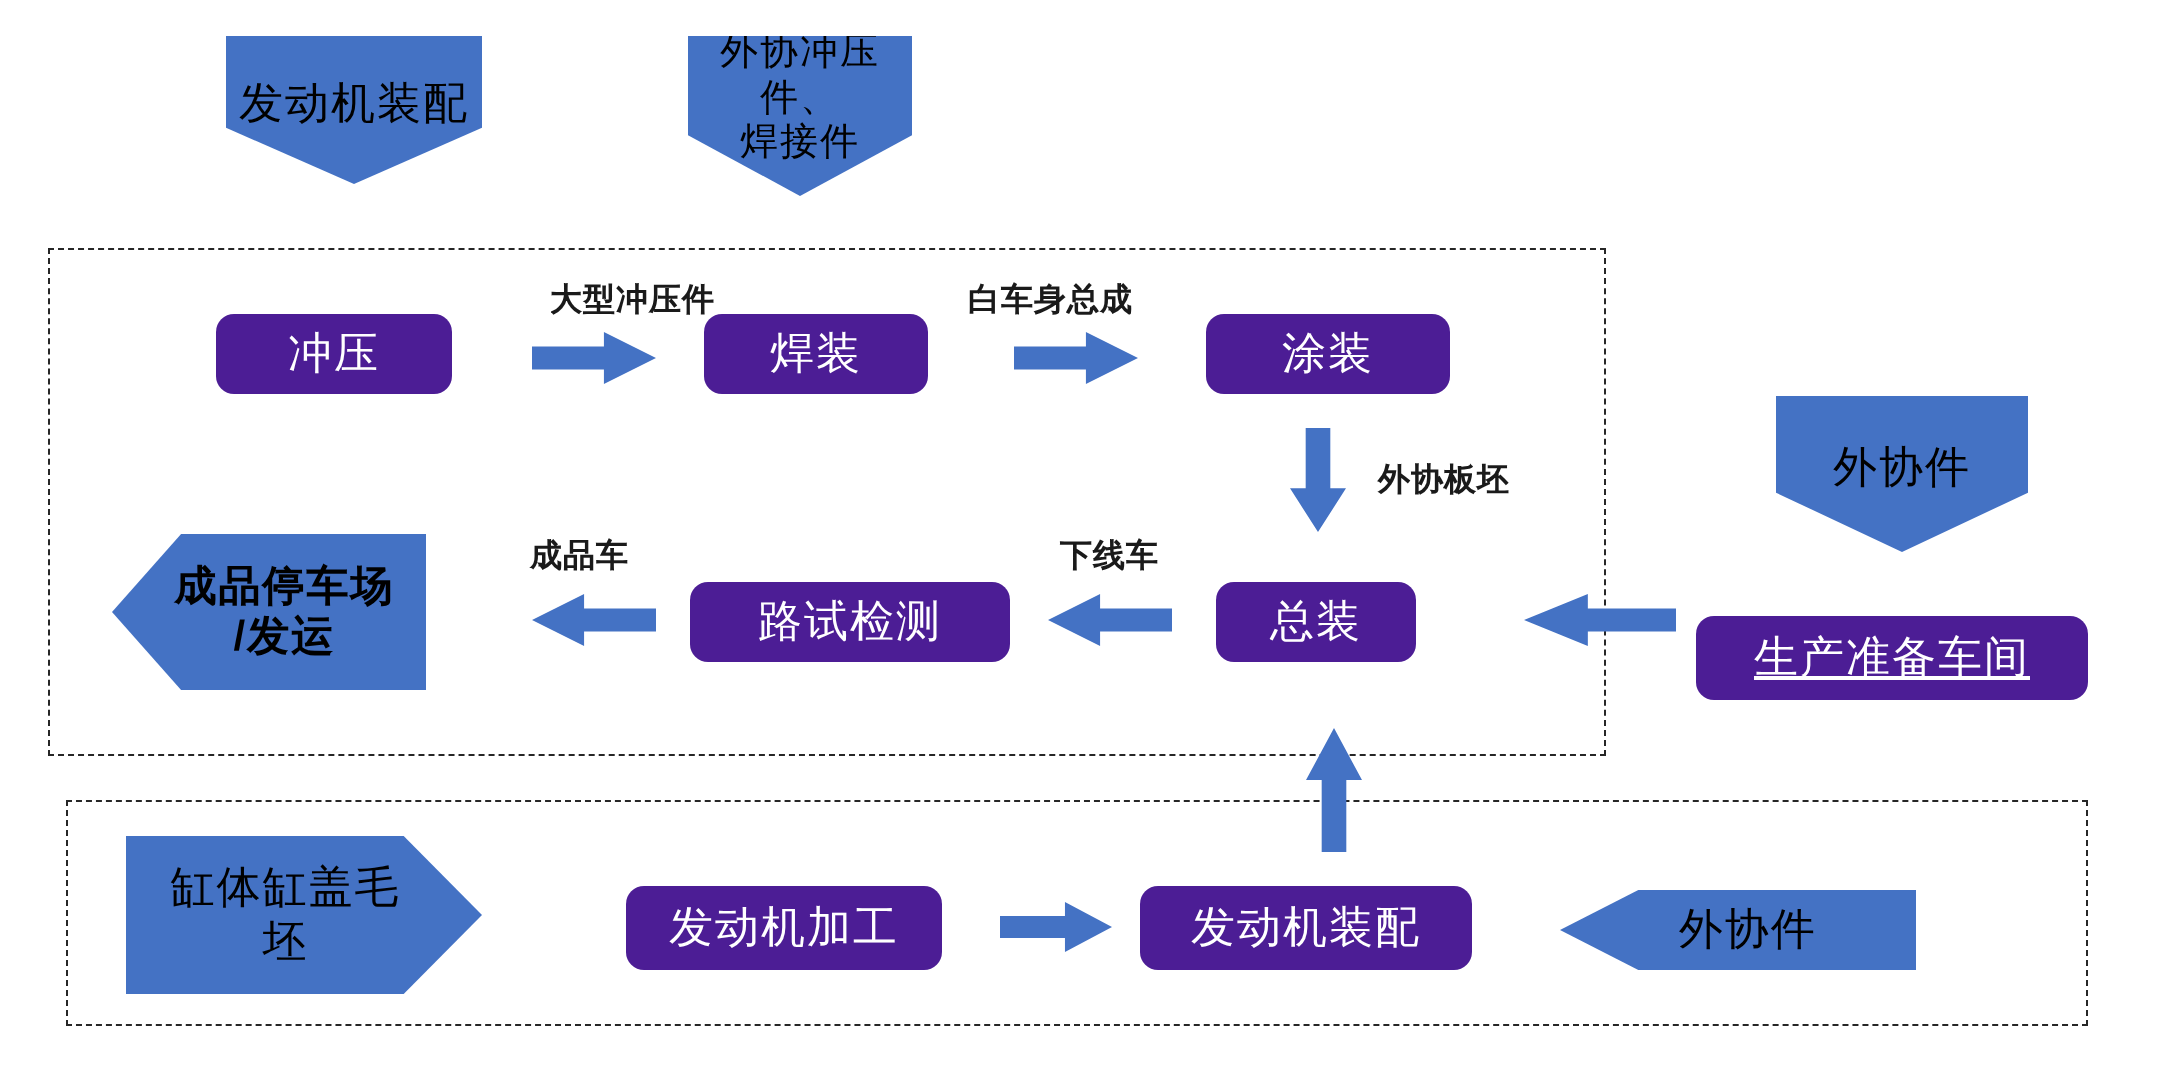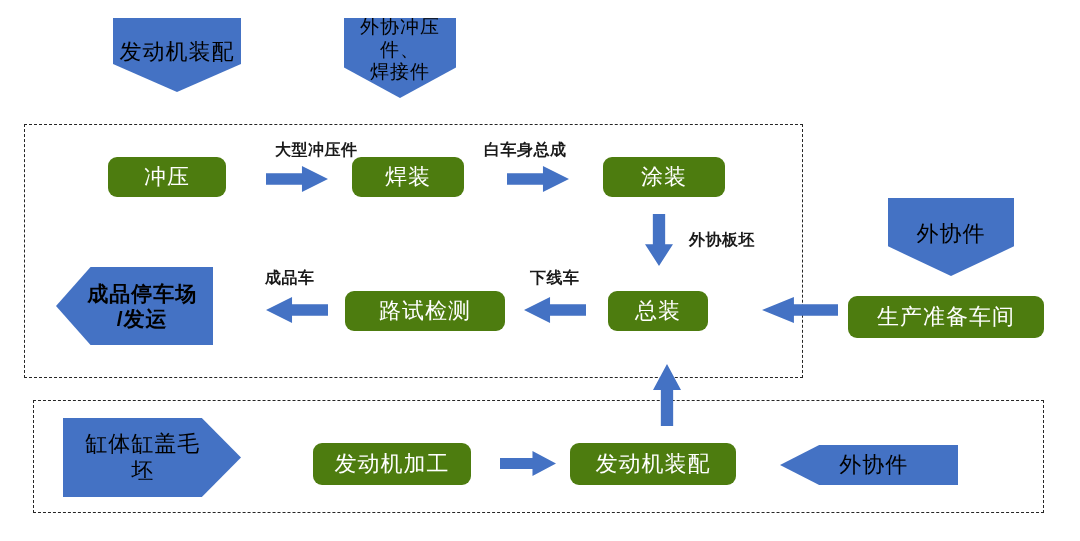--- a/index.html
+++ b/index.html
@@ -16,21 +16,21 @@
   .zone-dash{border:1.5px dashed #262626;}
   .zone-dashdot{
     border:1.5px dashed #262626;
     border-style:dashed;
   }
   .zone-dashdot::before{content:"";}
 
   
   .box{
     position:absolute;
-    background:#4d7c0f;
+    background:#4c1d95;
     border-radius:9px;
     color:#ffffff;
     display:flex;align-items:center;justify-content:center;
     text-align:center;
     font-size:22px;
     line-height:1.15;
     letter-spacing:1px;
     box-sizing:border-box;
   }
 
@@ -147,21 +147,21 @@
   <div class="box" style="left:608px;top:291px;width:100px;height:40px;">
     <span>总装</span>
   </div>
 
   <div class="arrow arrow-left" style="left:762px;top:297px;width:76px;height:26px;"></div>
 
   <div class="penta penta-down" style="left:888px;top:198px;width:126px;height:78px;">
     <span class="ptxt">外协件</span>
   </div>
 
-  <div class="box" style="left:848px;top:296px;width:196px;height:42px;">
+  <div class="box" style="left:848px;top:308px;width:196px;height:42px;text-decoration:underline;">
     <span>生产准备车间</span>
   </div>
 
   <div class="arrow arrow-up" style="left:653px;top:364px;width:28px;height:62px;"></div>
 
   <div class="penta penta-right" style="left:63px;top:418px;width:178px;height:79px;">
     <span class="ptxt" style="font-size:22px;">
       <span>缸体缸盖毛</span><br>
       <span>坯</span>
     </span>

